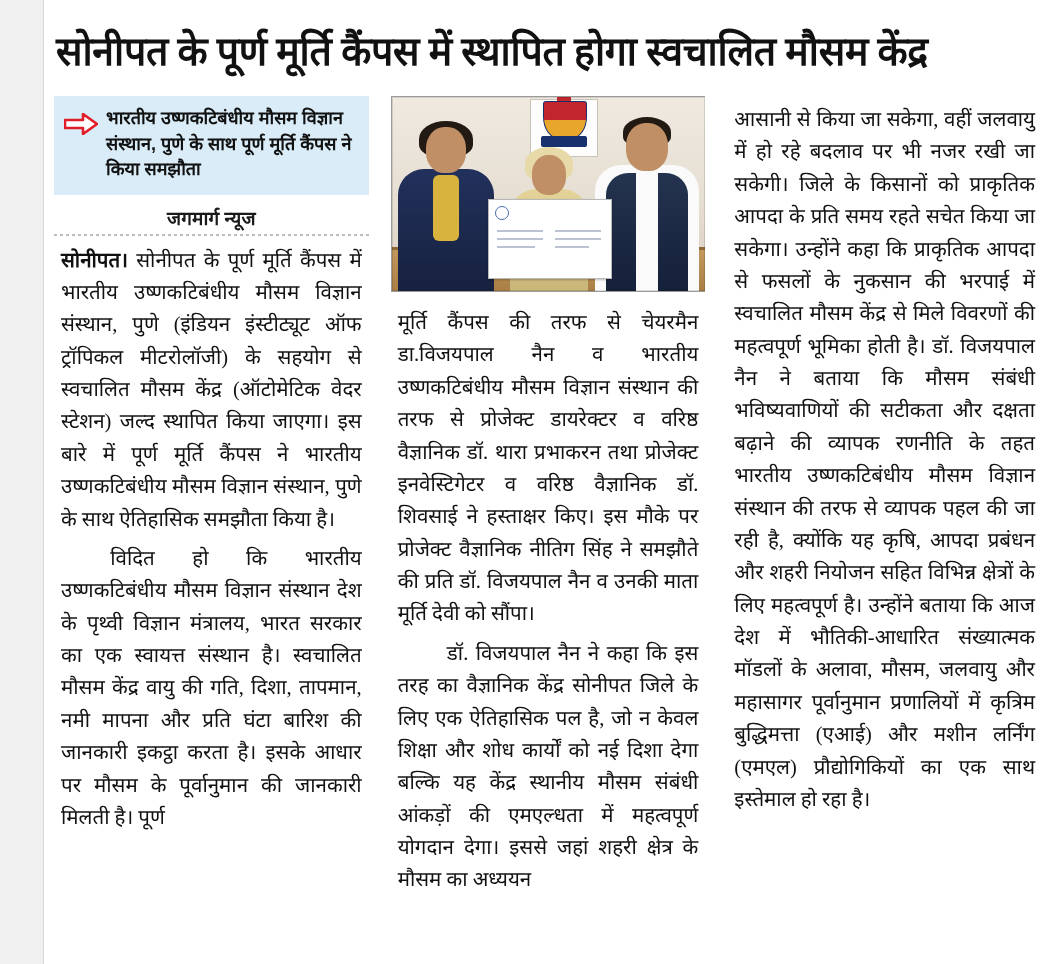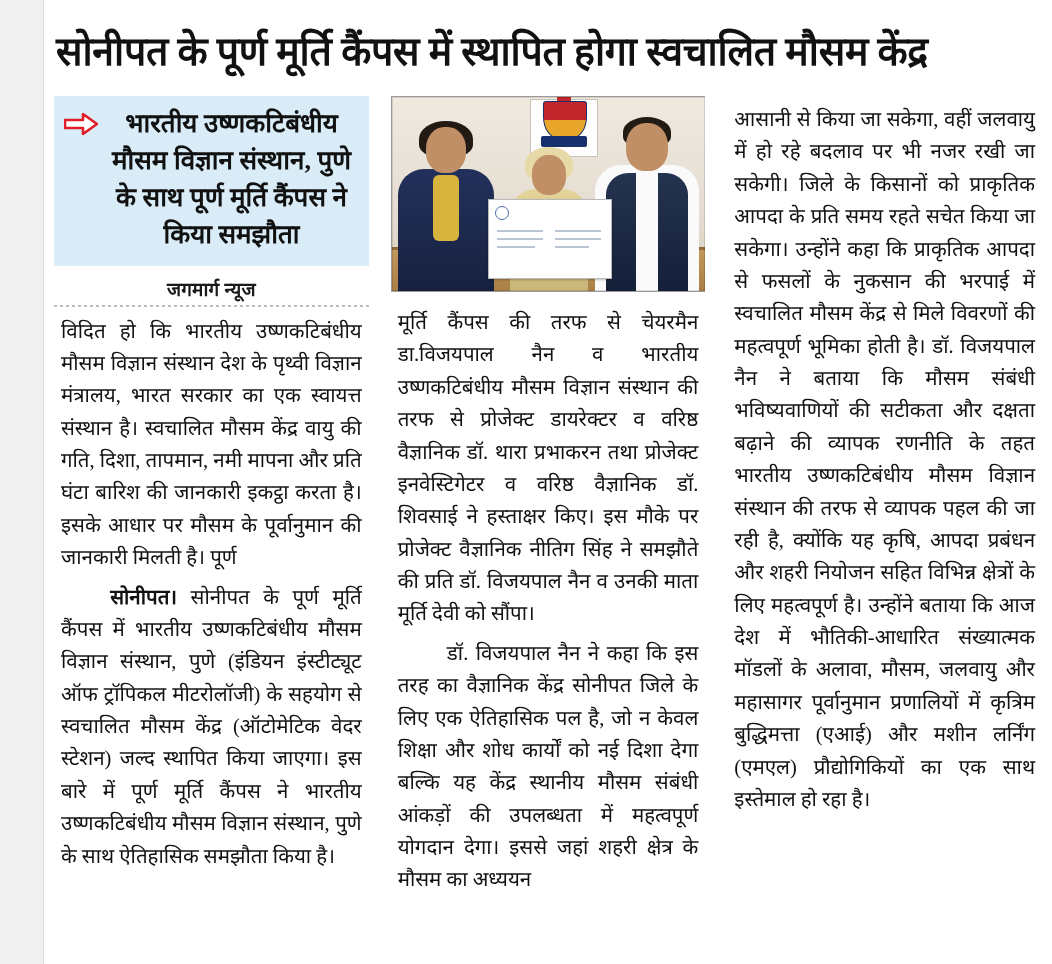--- a/index.html
+++ b/index.html
@@ -91,26 +91,26 @@
     align-items: flex-start;
     gap: 8px;
     box-sizing: border-box;
     width: 315px;
   }
   .teaser-arrow {
     flex: 0 0 auto;
     margin-top: 7px;
   }
   .teaser-text {
-    font-family: Liberation Serif, serif;
+    font-family: Liberation Sans, sans-serif;
     font-weight: 700;
-    font-size: 26px;
+    font-size: 18px;
     line-height: 1.42;
     color: #111111;
-    text-align: center;
+    text-align: left;
   }
 
   
   .byline {
     margin-top: 14px;
     font-family: "Liberation Serif", "DejaVu Serif", serif;
     font-weight: 700;
     font-size: 19px;
     line-height: 1.1;
     color: #1a1a1a;
@@ -279,22 +279,22 @@
               <polygon points="1,7 19,7 19,1 33,11 19,21 19,15 1,15" fill="#ffffff" stroke="#e11d28" stroke-width="2.6" stroke-linejoin="round"></polygon>
             </svg>
           </span>
           <span class="teaser-text">भारतीय उष्णकटिबंधीय मौसम विज्ञान संस्थान, पुणे के साथ पूर्ण मूर्ति कैंपस ने किया समझौता</span>
         </div>
 
         <div class="byline">जगमार्ग न्यूज</div>
         <div class="byline-rule"></div>
 
         <div class="body-text">
+          <p><span class="lead-city">सोनीपत।</span> सोनीपत के पूर्ण मूर्ति कैंपस में भारतीय उष्णकटिबंधीय मौसम विज्ञान संस्थान, पुणे (इंडियन इंस्टीट्यूट ऑफ ट्रॉपिकल मीटरोलॉजी) के सहयोग से स्वचालित मौसम केंद्र (ऑटोमेटिक वेदर स्टेशन) जल्द स्थापित किया जाएगा। इस बारे में पूर्ण मूर्ति कैंपस ने भारतीय उष्णकटिबंधीय मौसम विज्ञान संस्थान, पुणे के साथ ऐतिहासिक समझौता किया है।</p>
           <p>विदित हो कि भारतीय उष्णकटिबंधीय मौसम विज्ञान संस्थान देश के पृथ्वी विज्ञान मंत्रालय, भारत सरकार का एक स्वायत्त संस्थान है। स्वचालित मौसम केंद्र वायु की गति, दिशा, तापमान, नमी मापना और प्रति घंटा बारिश की जानकारी इकट्ठा करता है। इसके आधार पर मौसम के पूर्वानुमान की जानकारी मिलती है। पूर्ण</p>
-          <p><span class="lead-city">सोनीपत।</span> सोनीपत के पूर्ण मूर्ति कैंपस में भारतीय उष्णकटिबंधीय मौसम विज्ञान संस्थान, पुणे (इंडियन इंस्टीट्यूट ऑफ ट्रॉपिकल मीटरोलॉजी) के सहयोग से स्वचालित मौसम केंद्र (ऑटोमेटिक वेदर स्टेशन) जल्द स्थापित किया जाएगा। इस बारे में पूर्ण मूर्ति कैंपस ने भारतीय उष्णकटिबंधीय मौसम विज्ञान संस्थान, पुणे के साथ ऐतिहासिक समझौता किया है।</p>
         </div>
       </div>
 
       <div class="col col2">
 
         <div class="photo">
           <div class="ph-wall"></div>
 
           <div class="ph-crest">
             <div class="ph-crest-cap"></div>
@@ -333,21 +333,21 @@
             <div class="ph-doc-line" style="left:66px; top:30px; width:46px;"></div>
             <div class="ph-doc-line" style="left:66px; top:38px; width:46px;"></div>
             <div class="ph-doc-line" style="left:66px; top:46px; width:34px;"></div>
           </div>
 
           <div class="photo-frame-inner"></div>
         </div>
 
         <div class="body-text">
           <p>मूर्ति कैंपस की तरफ से चेयरमैन डा.विजयपाल नैन व भारतीय उष्णकटिबंधीय मौसम विज्ञान संस्थान की तरफ से प्रोजेक्ट डायरेक्टर व वरिष्ठ वैज्ञानिक डॉ. थारा प्रभाकरन तथा प्रोजेक्ट इनवेस्टिगेटर व वरिष्ठ वैज्ञानिक डॉ. शिवसाई ने हस्ताक्षर किए। इस मौके पर प्रोजेक्ट वैज्ञानिक नीतिग सिंह ने समझौते की प्रति डॉ. विजयपाल नैन व उनकी माता मूर्ति देवी को सौंपा।</p>
-          <p>डॉ. विजयपाल नैन ने कहा कि इस तरह का वैज्ञानिक केंद्र सोनीपत जिले के लिए एक ऐतिहासिक पल है, जो न केवल शिक्षा और शोध कार्यों को नई दिशा देगा बल्कि यह केंद्र स्थानीय मौसम संबंधी आंकड़ों की उपलब्धता में महत्वपूर्ण योगदान देगा। इससे जहां शहरी क्षेत्र के मौसम का अध्ययन</p>
+          <p>डॉ. विजयपाल नैन ने कहा कि इस तरह का वैज्ञानिक केंद्र सोनीपत जिले के लिए एक ऐतिहासिक पल है, जो न केवल शिक्षा और शोध कार्यों को नई दिशा देगा बल्कि यह केंद्र स्थानीय मौसम संबंधी आंकड़ों की एमएल्धता में महत्वपूर्ण योगदान देगा। इससे जहां शहरी क्षेत्र के मौसम का अध्ययन</p>
         </div>
       </div>
 
       <div class="col col3">
         <div class="body-text">
           <p>आसानी से किया जा सकेगा, वहीं जलवायु में हो रहे बदलाव पर भी नजर रखी जा सकेगी। जिले के किसानों को प्राकृतिक आपदा के प्रति समय रहते सचेत किया जा सकेगा। उन्होंने कहा कि प्राकृतिक आपदा से फसलों के नुकसान की भरपाई में स्वचालित मौसम केंद्र से मिले विवरणों की महत्वपूर्ण भूमिका होती है। डॉ. विजयपाल नैन ने बताया कि मौसम संबंधी भविष्यवाणियों की सटीकता और दक्षता बढ़ाने की व्यापक रणनीति के तहत भारतीय उष्णकटिबंधीय मौसम विज्ञान संस्थान की तरफ से व्यापक पहल की जा रही है, क्योंकि यह कृषि, आपदा प्रबंधन और शहरी नियोजन सहित विभिन्न क्षेत्रों के लिए महत्वपूर्ण है। उन्होंने बताया कि आज देश में भौतिकी-आधारित संख्यात्मक मॉडलों के अलावा, मौसम, जलवायु और महासागर पूर्वानुमान प्रणालियों में कृत्रिम बुद्धिमत्ता (एआई) और मशीन लर्निंग (एमएल) प्रौद्योगिकियों का एक साथ इस्तेमाल हो रहा है।</p>
         </div>
       </div>
 
     </div>

